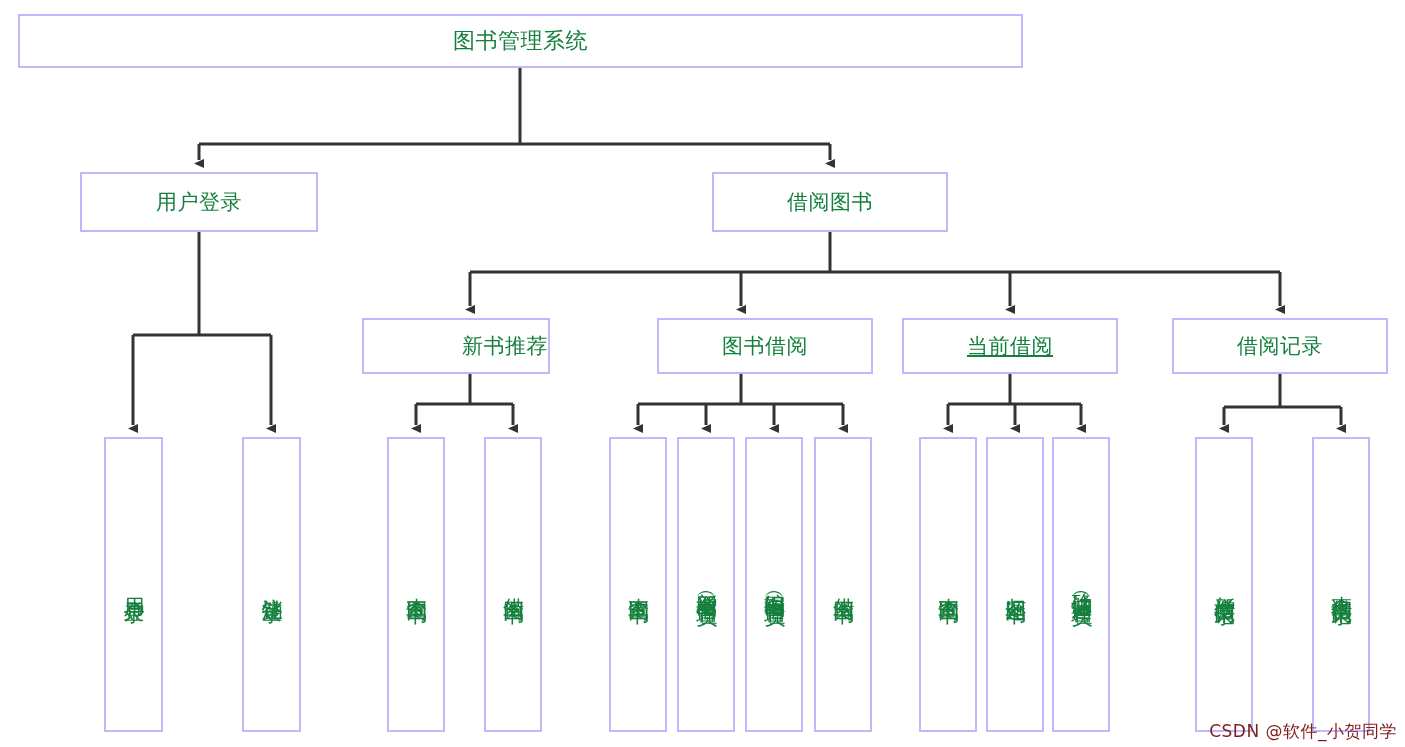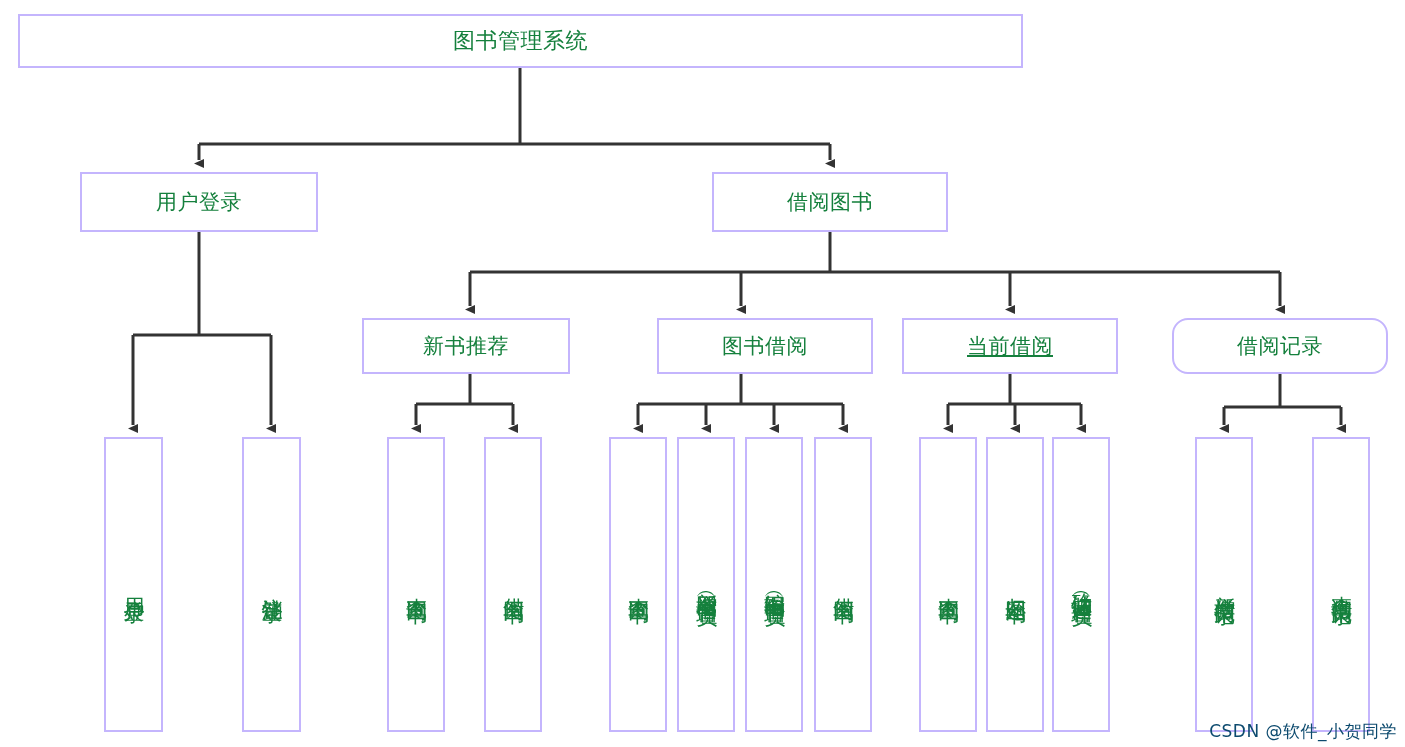--- a/index.html
+++ b/index.html
@@ -63,21 +63,21 @@
     line-height: 1.12;
     letter-spacing: 2px;
     white-space: nowrap;
     max-height: 100%;
   }
   #watermark {
     position: absolute;
     right: 8px;
     bottom: 4px;
     font-size: 17px;
-    color: #0c4a6e;
+    color: #7f1d1d;
     z-index: 5;
     white-space: nowrap;
     letter-spacing: 0.5px;
   }
 </style>
 </head>
 <body>
 
 <div id="canvas">
 
@@ -135,30 +135,30 @@
     <span class="lbl">图书管理系统</span>
   </div>
 
   <div class="node h-node" style="left:80px; top:172px; width:238px; height:60px;">
     <span class="lbl">用户登录</span>
   </div>
   <div class="node h-node" style="left:712px; top:172px; width:236px; height:60px;">
     <span class="lbl">借阅图书</span>
   </div>
 
-  <div class="node h-node" style="left:362px; top:318px; width:208px; height:56px;">
+  <div class="node h-node" style="left:362px; top:318px; width:188px; height:56px;justify-content:flex-end;">
     <span class="lbl">新书推荐</span>
   </div>
   <div class="node h-node" style="left:633px; top:318px; width:216px; height:56px;margin-left:24px;">
     <span class="lbl">图书借阅</span>
   </div>
   <div class="node h-node" style="left:902px; top:318px; width:216px; height:56px;text-decoration:underline;">
     <span class="lbl">当前借阅</span>
   </div>
-  <div class="node h-node" style="left:1172px; top:318px; width:216px; height:56px;border-radius:16px;">
+  <div class="node h-node" style="left:1172px; top:318px; width:216px; height:56px;">
     <span class="lbl">借阅记录</span>
   </div>
 
   <div class="node v-node" style="left:104px; top:437px; width:59px; height:295px;">
     <span class="lbl">用户登录</span>
   </div>
   <div class="node v-node" style="left:242px; top:437px; width:59px; height:295px;">
     <span class="lbl">注销登录</span>
   </div>
   <div class="node v-node" style="left:387px; top:437px; width:58px; height:295px;">

